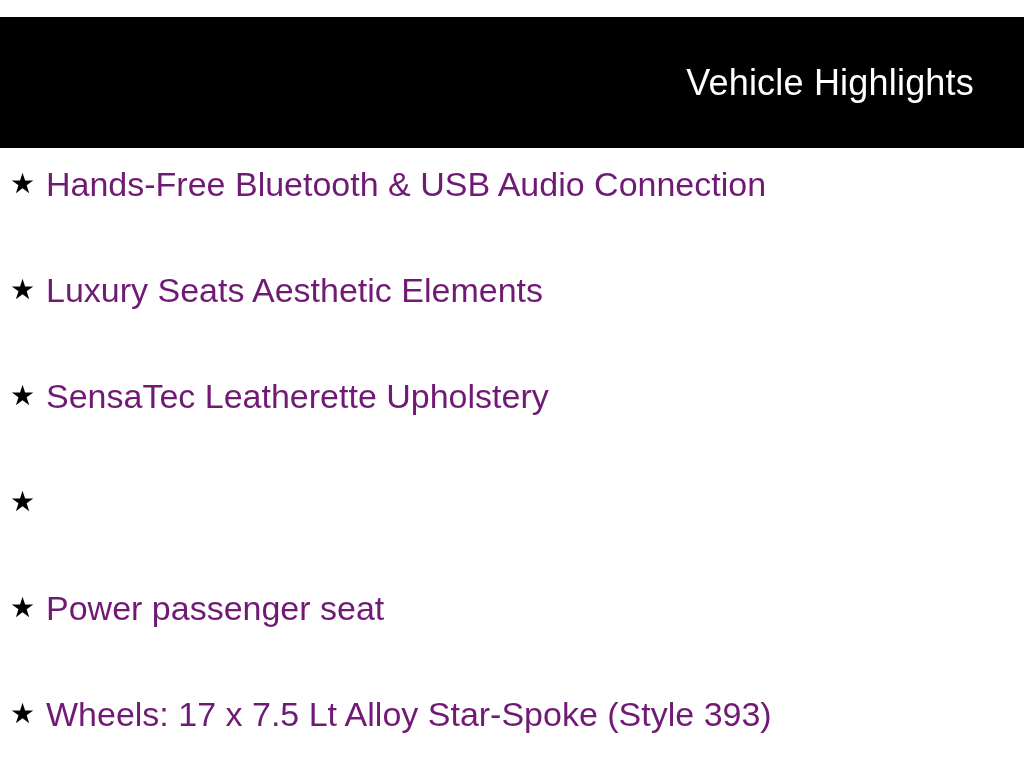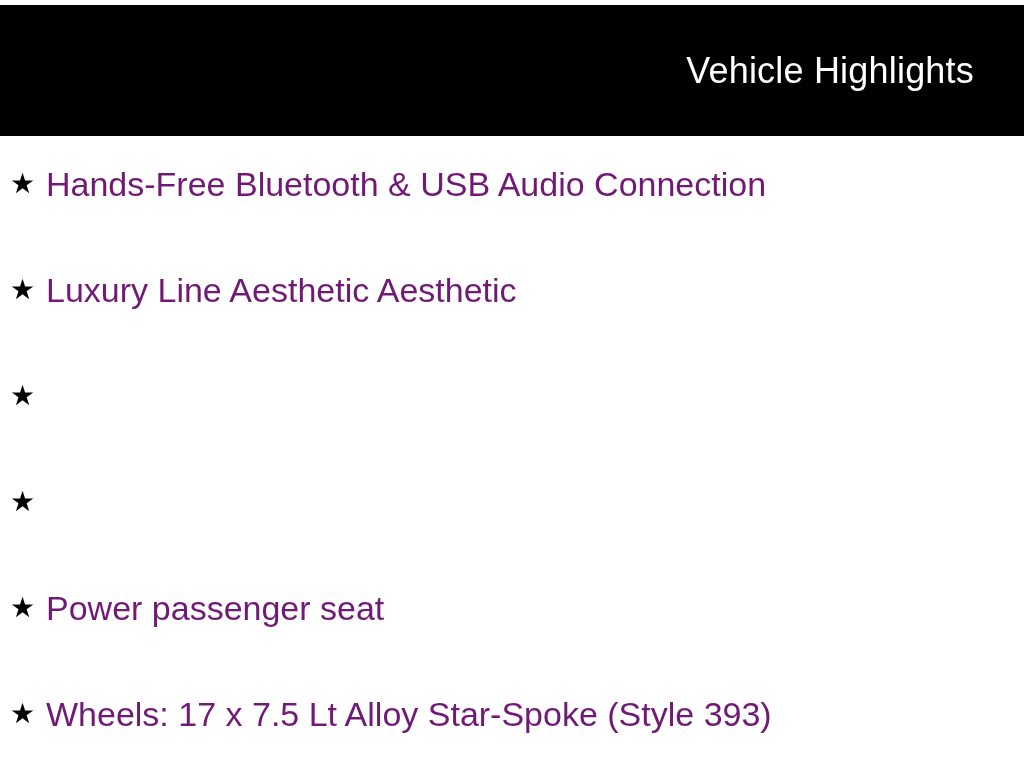--- a/index.html
+++ b/index.html
@@ -6,21 +6,21 @@
   .page {
     position: relative;
     width: 1024px;
     height: 768px;
     background: #ffffff;
     overflow: hidden;
     font-family: "Liberation Sans", sans-serif;
   }
   .header {
     position: absolute;
-    top: 5px; left: 0;
+    top: 17px; left: 0;
     width: 100%;
     height: 131px;
     background: #000000;
     display: flex;
     align-items: center;
     justify-content: flex-end;
     padding-right: 50px;
     box-sizing: border-box;
   }
   .header-title {
@@ -69,25 +69,26 @@
   </div>
 
   <ul class="highlights-list">
     <li class="highlight-item">
       <span class="star">★</span>
       <span class="highlight-text">Hands-Free Bluetooth &amp; USB Audio Connection</span>
     </li>
 
     <li class="highlight-item">
       <span class="star">★</span>
-      <span class="highlight-text">Luxury Line Aesthetic Aesthetic</span>
+      <span class="highlight-text">Luxury Seats Aesthetic Elements</span>
     </li>
 
     <li class="highlight-item">
       <span class="star">★</span>
+      <span class="highlight-text">SensaTec Leatherette Upholstery</span>
     </li>
 
     <li class="highlight-item">
       <span class="star">★</span>
     </li>
 
     <li class="highlight-item">
       <span class="star">★</span>
       <span class="highlight-text">Power passenger seat</span>
     </li>

